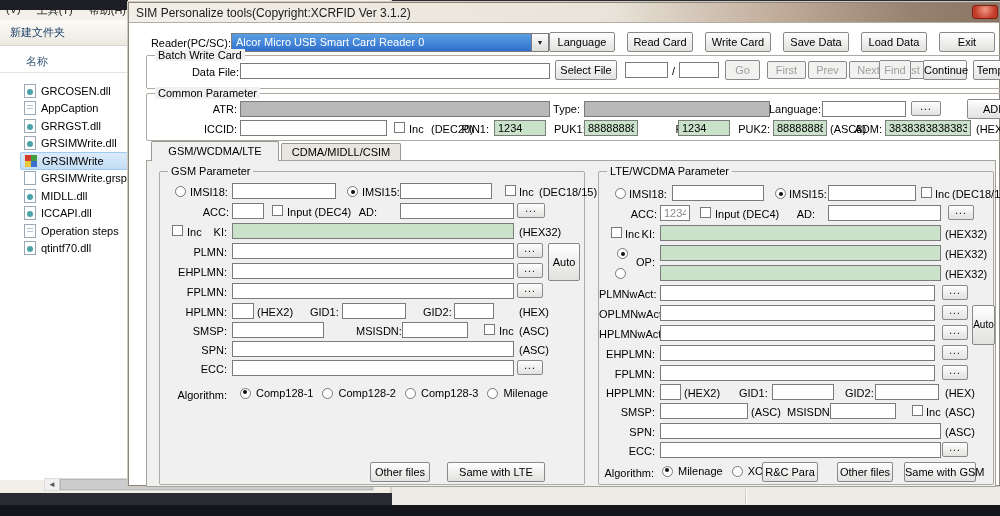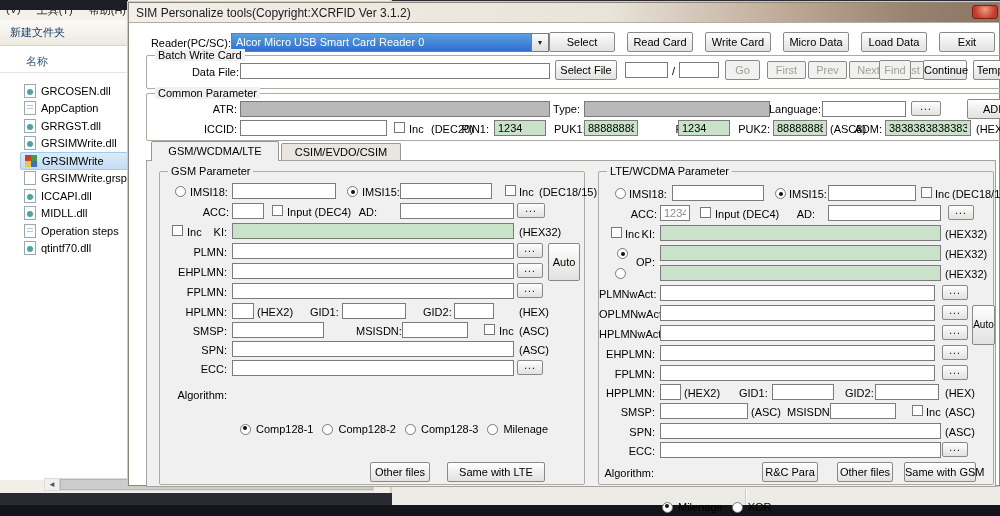--- a/index.html
+++ b/index.html
@@ -72,21 +72,21 @@
   .row-flex { position:absolute; display:flex; }
   #top-buttons { left:420px; top:29px; gap:12px; }
   #top-buttons .btn { position:static; width:66px; }
   #top-buttons .btn:last-child { width:56px; }
   #nav-buttons { display:flex; gap:2px; }
   #nav-buttons .btn { position:static; width:39px; height:18px; line-height:16px; }
   .tab { position:absolute; text-align:center; border:1px solid #9a9792; border-bottom:none; border-radius:2px 2px 0 0; }
   .tab.active { background:#f0f0f0; z-index:3; }
   .tab.inactive { background:#e9e6df; }
   .tabpage { position:absolute; left:17px; top:157px; width:850px; height:327px; background:#f0f0f0; border:1px solid #a5a29a; z-index:1; }
-  .algos { position:absolute; display:flex; gap:9px;margin-top:36px; }
+  .algos { position:absolute; display:flex; gap:9px; }
   .ralg { position:relative; display:flex; gap:5px; align-items:center; }
   .ralg .rad { position:static; flex:0 0 11px; }
 </style>
 </head>
 <body>
 
 <div class="screen">
 
   <div class="explorer">
     <div class="menu-bar" id="menu-bar">
@@ -123,25 +123,25 @@
               <span class="q4"></span>
             </span>
             <span class="fname">GRSIMWrite</span>
           </div>
           <div class="file-row">
             <span class="fi fi-file"></span>
             <span class="fname">GRSIMWrite.grsp</span>
           </div>
           <div class="file-row">
             <span class="fi fi-dll"></span>
+            <span class="fname">MIDLL.dll</span>
+          </div>
+          <div class="file-row">
+            <span class="fi fi-dll"></span>
             <span class="fname">ICCAPI.dll</span>
-          </div>
-          <div class="file-row">
-            <span class="fi fi-dll"></span>
-            <span class="fname">MIDLL.dll</span>
           </div>
           <div class="file-row">
             <span class="fi fi-document"></span>
             <span class="fname">Operation steps</span>
           </div>
           <div class="file-row">
             <span class="fi fi-dll"></span>
             <span class="fname">qtintf70.dll</span>
           </div>
         </div>
@@ -163,24 +163,24 @@
       <span class="title-text">SIM Personalize tools(Copyright:XCRFID Ver 3.1.2)</span>
       <span class="close-btn"></span>
     </div>
 
     <span class="lbl" style="left:8px;top:34px;width:94px;">Reader(PC/SC):</span>
     <div class="combo">
       <span class="combo-text">Alcor Micro USB Smart Card Reader 0</span>
       <span class="combo-btn">▼</span>
     </div>
     <div class="row-flex" id="top-buttons">
-        <div class="btn">Select</div>
+        <div class="btn">Language</div>
         <div class="btn">Read Card</div>
         <div class="btn">Write Card</div>
-        <div class="btn">Micro Data</div>
+        <div class="btn">Save Data</div>
         <div class="btn">Load Data</div>
         <div class="btn">Exit</div>
       </div>
 
     <div class="grp" style="left:17px;top:52px;width:860px;height:34px;">
       <span class="legend">Batch Write Card</span>
       <span class="lbl" style="left:20px;top:10px;width:72px;">Data File:</span>
       <input class="inp" style="left: 93px; top: 7px; width: 310px;">
       <div class="btn" style="left:408px;top:4px;width:62px;">Select File</div>
       <input class="inp" style="left: 478px; top: 6px; width: 43px;">
@@ -222,21 +222,21 @@
       <input class="inp green" style="left: 531px; top: 26px; width: 52px;" value="1234">
       <span class="lbl" style="left:588px;top:29px;width:35px;">PUK2:</span>
       <input class="inp green" style="left: 626px; top: 26px; width: 54px;" value="88888888">
       <span class="ann" style="left:683px;top:29px;">(ASC8)</span>
       <span class="lbl" style="left:707px;top:29px;width:28px;">ADM:</span>
       <input class="inp green" style="left: 738px; top: 26px; width: 86px;" value="3838383838383838">
       <span class="ann" style="left:829px;top:29px;">(HEX16)</span>
     </div>
 
     <div class="tab active" style="left:22px;top:138px;width:128px;height:20px;line-height:19px;">GSM/WCDMA/LTE</div>
-    <div class="tab inactive" style="left:152px;top:140px;width:120px;height:18px;line-height:17px;">CSIM/EVDO/CSIM</div>
+    <div class="tab inactive" style="left:152px;top:140px;width:120px;height:18px;line-height:17px;">CDMA/MIDLL/CSIM</div>
     <div class="tabpage"></div>
 
     <div class="grp" style="left:30px;top:168px;width:426px;height:314px;z-index:2;">
       <span class="legend">GSM Parameter</span>
 
       <span class="rad" style="left:15px;top:14px;"></span>
       <span class="llbl" style="left:30px;top:14px;">IMSI18:</span>
       <input class="inp" style="left: 72px; top: 11px; width: 104px;">
       <span class="rad on" style="left:187px;top:14px;"></span>
       <span class="llbl" style="left:202px;top:14px;">IMSI15:</span>

